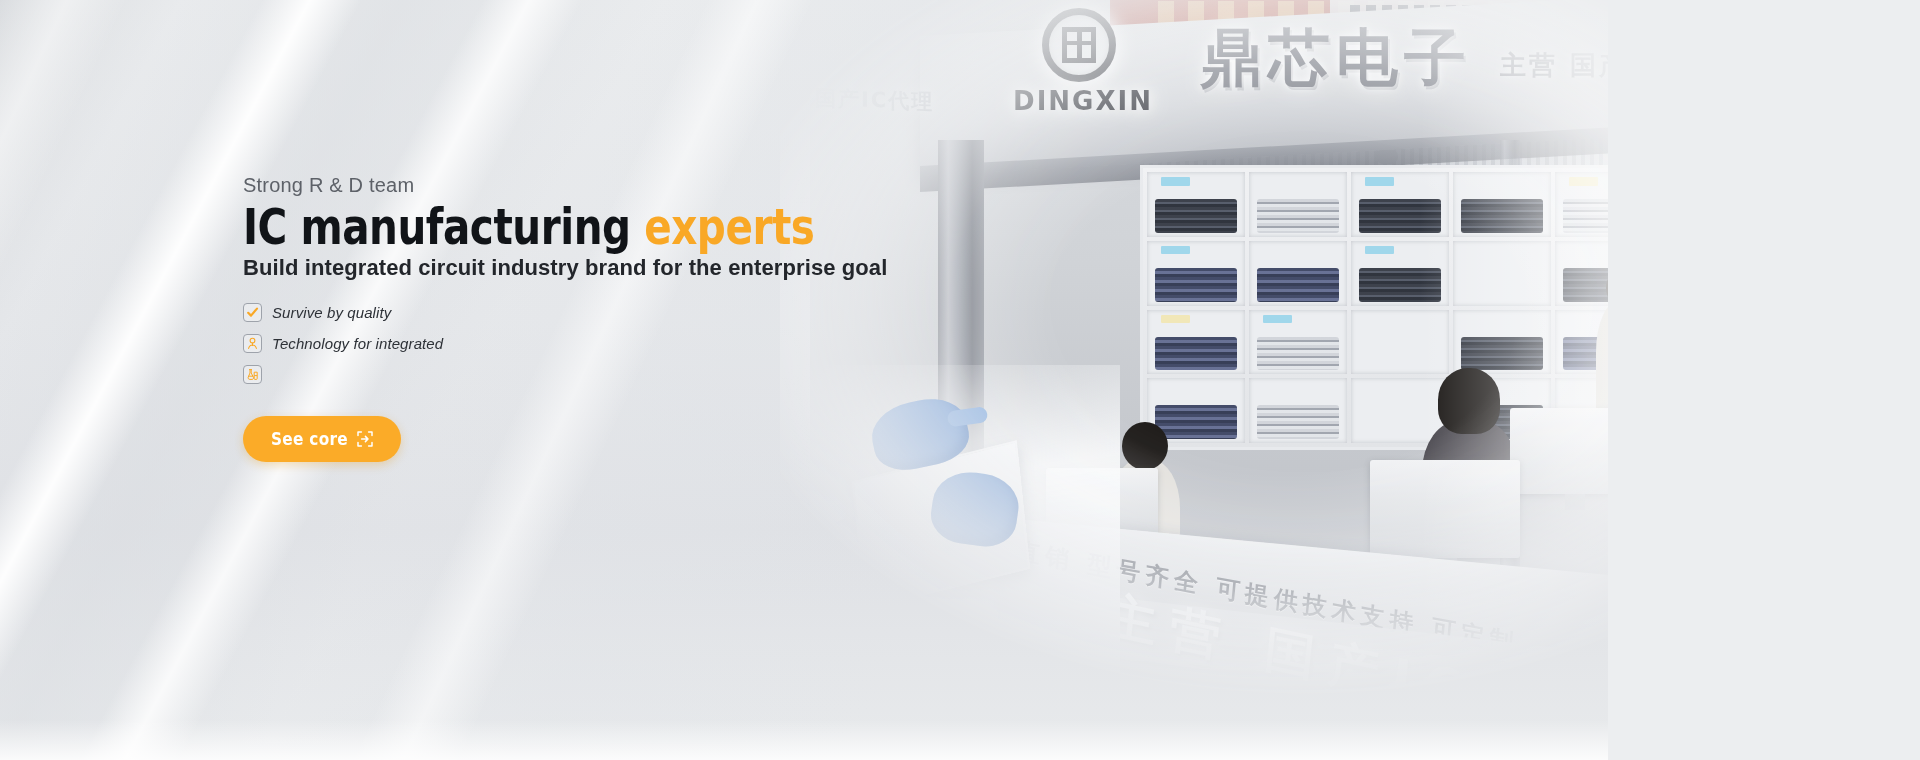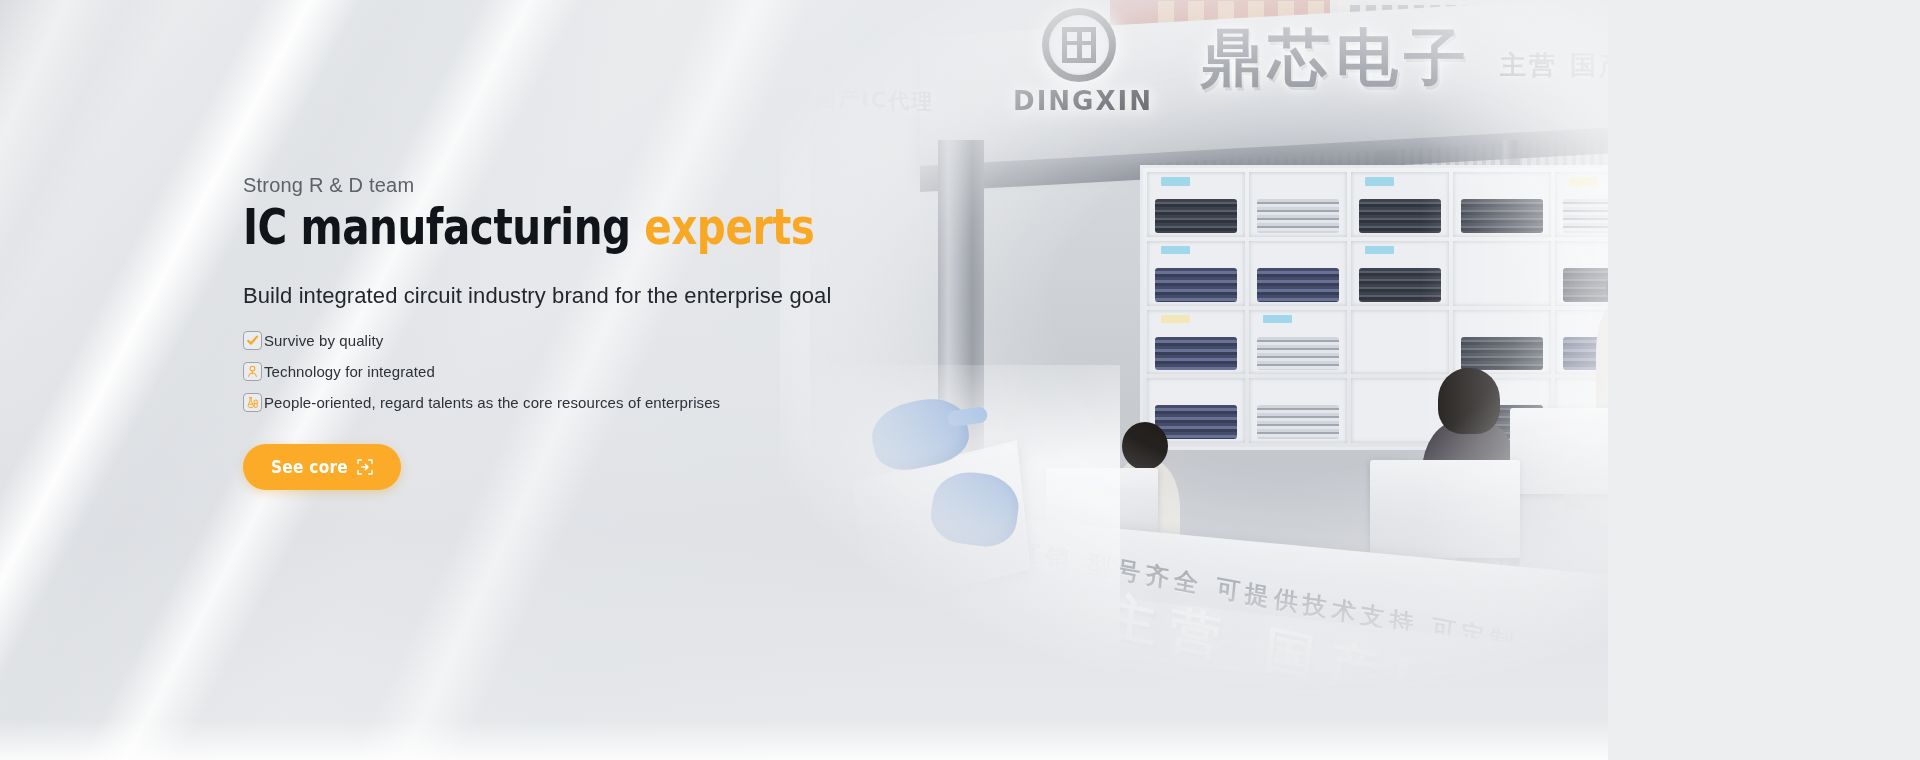--- a/index.html
+++ b/index.html
@@ -325,25 +325,25 @@
     line-height:1.3; margin-bottom:4px;
   }
   .headline{
     font-family:"DejaVu Sans Condensed","Liberation Sans Narrow","Liberation Sans",sans-serif;
     font-weight:700; font-size:50px; line-height:1.02; letter-spacing:-.5px;
     color:#111418; white-space:nowrap;
     transform:scaleX(.9); transform-origin:left center;
   }
   .headline .accent{ color:#f9a826; }
   .subtitle{
-    margin-top:30px; font-size:22px; font-weight:400; color:#23262b;
+    margin-top:2px; font-size:22px; font-weight:700; color:#23262b;
     letter-spacing:.1px; white-space:nowrap;
   }
   .bullets{ margin-top:22px; list-style:none; }
-  .bullet{ display:flex; align-items:center; gap:2px; margin-bottom:12px; }
+  .bullet{ display:flex; align-items:center; gap:10px; margin-bottom:12px;font-style:italic; }
   .b-icon{
     flex:0 0 auto; width:19px; height:19px; border-radius:4px;
     border:1px solid #9ea3ab; background:rgba(255,255,255,.35);
     display:flex; align-items:center; justify-content:center;
   }
   .b-icon svg{ display:block; }
   .b-text{ font-size:15px; color:#2d3137; letter-spacing:.1px; }
 
   .cta{
     margin-top:20px; display:inline-flex; align-items:center; gap:9px;
@@ -539,21 +539,20 @@
       <li class="bullet">
         <span class="b-icon">
           <svg width="13" height="13" viewBox="0 0 13 13" aria-hidden="true">
             <path d="M3.0 1.6 L6.0 1.6 M4.0 1.6 L4.0 5.0 L2.2 9.2 C1.8 10.4 2.6 11.4 3.8 11.4
                      L6.0 11.4 C7.2 11.4 7.8 10.4 7.4 9.2 L5.2 5.0 L5.2 1.6" fill="none" stroke="#f9a826" stroke-width="1" stroke-linejoin="round"></path>
             <path d="M8.2 4.2 L11.2 4.2 L11.2 10.6 C11.2 11.1 10.9 11.4 10.4 11.4
                      L9.0 11.4 C8.5 11.4 8.2 11.1 8.2 10.6 Z" fill="none" stroke="#f9a826" stroke-width="1" stroke-linejoin="round"></path>
             <path d="M2.5 8.2 L7.1 8.2 M8.2 7.6 L11.2 7.6" fill="none" stroke="#f9a826" stroke-width="1"></path>
           </svg>
         </span>
-        <span class="b-text">People-oriented, regard talents as the core resources of enterprises</span>
       </li>
     </ul>
 
     <button class="cta">
       <span>See core</span>
       <span>
         <svg width="16" height="16" viewBox="0 0 16 16" aria-hidden="true">
           <path d="M1 4.4 L1 1 L4.4 1 M11.6 1 L15 1 L15 4.4 M15 11.6 L15 15 L11.6 15 M4.4 15 L1 15 L1 11.6" fill="none" stroke="#ffffff" stroke-width="1.5" stroke-linecap="round" stroke-linejoin="round"></path>
           <path d="M4.6 8 L11 8 M8.4 5.4 L11 8 L8.4 10.6" fill="none" stroke="#ffffff" stroke-width="1.5" stroke-linecap="round" stroke-linejoin="round"></path>
         </svg>

